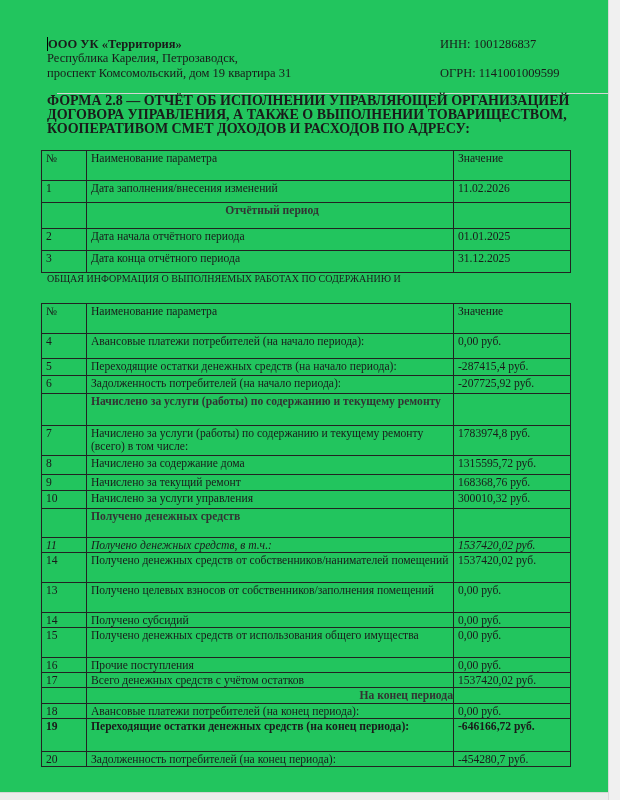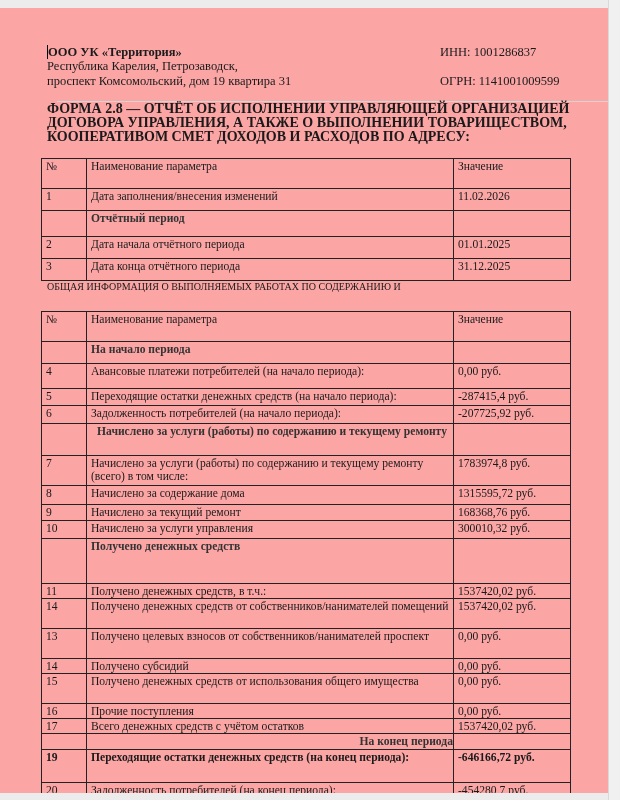--- a/index.html
+++ b/index.html
@@ -4,23 +4,22 @@
 <style>
   html, body { margin: 0; padding: 0; }
   body {
     width: 620px; height: 800px; position: relative; overflow: hidden;
     background: #ececec;
     font-family: "Liberation Serif", "DejaVu Serif", serif;
     color: #1a1a1a;
   }
   .page {
     position: absolute; left: 0; top: 0; width: 608px; height: 792px;
-    background: #fca5a5;
+    background: #22c55e;
     border-bottom: 1px solid #d6d6d6;
-    margin-top: 8px;
   }
   .scroll-track {
     position: absolute; left: 608px; top: 0; width: 12px; height: 800px;
     background: #f0f0f0; border-left: 1px solid #d9d9d9;
   }
   .bottom-gap {
     position: absolute; left: 0; top: 793px; width: 608px; height: 7px; background: #ececec;
   }
   .hdr { position: absolute; font-size: 12.5px; line-height: 15px; white-space: nowrap; }
   .hdr.bold { font-weight: bold; }
@@ -76,21 +75,21 @@
         <tr style="height: 30px;">
           <td class="c1">№</td>
           <td class="c2">Наименование параметра</td>
           <td class="c3">Значение</td>
         </tr>
         <tr style="height: 22px;">
           <td class="c1">1</td>
           <td class="c2">Дата заполнения/внесения изменений</td>
           <td class="c3">11.02.2026</td>
         </tr>
-        <tr style="height: 26px;">
+        <tr style="height: 26px; text-align: center;">
           <td class="c1"></td>
           <td class="c2 bold">Отчётный период</td>
           <td class="c3"></td>
         </tr>
         <tr style="height: 22px;">
           <td class="c1">2</td>
           <td class="c2">Дата начала отчётного периода</td>
           <td class="c3">01.01.2025</td>
         </tr>
         <tr style="height: 22px;">
@@ -105,41 +104,36 @@
     <div>ОБЩАЯ ИНФОРМАЦИЯ О ВЫПОЛНЯЕМЫХ РАБОТАХ ПО СОДЕРЖАНИЮ И</div>
   </div>
 
   <table id="t2">
     <tbody id="t2body">
         <tr style="height: 30px;">
           <td class="c1">№</td>
           <td class="c2">Наименование параметра</td>
           <td class="c3">Значение</td>
         </tr>
-        <tr style="height: 22px;">
-          <td class="c1"></td>
-          <td class="c2 bold">На начало периода</td>
-          <td class="c3"></td>
-        </tr>
         <tr style="height: 25px;">
           <td class="c1">4</td>
           <td class="c2">Авансовые платежи потребителей (на начало периода):</td>
           <td class="c3">0,00 руб.</td>
         </tr>
         <tr style="height: 17px;">
           <td class="c1">5</td>
           <td class="c2">Переходящие остатки денежных средств (на начало периода):</td>
           <td class="c3">-287415,4 руб.</td>
         </tr>
         <tr style="height: 18px;">
           <td class="c1">6</td>
           <td class="c2">Задолженность потребителей (на начало периода):</td>
           <td class="c3">-207725,92 руб.</td>
         </tr>
-        <tr style="height: 32px; text-align: center;">
+        <tr style="height: 32px;">
           <td class="c1"></td>
           <td class="c2 bold">Начислено за услуги (работы) по содержанию и текущему ремонту</td>
           <td class="c3"></td>
         </tr>
         <tr style="height: 30px;">
           <td class="c1">7</td>
           <td class="c2">Начислено за услуги (работы) по содержанию и текущему ремонту (всего) в том числе:</td>
           <td class="c3">1783974,8 руб.</td>
         </tr>
         <tr style="height: 19px;">
@@ -150,38 +144,38 @@
         <tr style="height: 16px;">
           <td class="c1">9</td>
           <td class="c2">Начислено за текущий ремонт</td>
           <td class="c3">168368,76 руб.</td>
         </tr>
         <tr style="height: 18px;">
           <td class="c1">10</td>
           <td class="c2">Начислено за услуги управления</td>
           <td class="c3">300010,32 руб.</td>
         </tr>
-        <tr style="height: 45px;">
+        <tr style="height: 29px;">
           <td class="c1"></td>
           <td class="c2 bold">Получено денежных средств</td>
           <td class="c3"></td>
         </tr>
-        <tr style="height: 15px;">
+        <tr style="height: 15px; font-style: italic;">
           <td class="c1">11</td>
           <td class="c2">Получено денежных средств, в т.ч.:</td>
           <td class="c3">1537420,02 руб.</td>
         </tr>
         <tr style="height: 30px;">
           <td class="c1">14</td>
           <td class="c2">Получено денежных средств от собственников/нанимателей помещений</td>
           <td class="c3">1537420,02 руб.</td>
         </tr>
         <tr style="height: 30px;">
           <td class="c1">13</td>
-          <td class="c2">Получено целевых взносов от собственников/нанимателей проспект</td>
+          <td class="c2">Получено целевых взносов от собственников/заполнения помещений</td>
           <td class="c3">0,00 руб.</td>
         </tr>
         <tr style="height: 15px;">
           <td class="c1">14</td>
           <td class="c2">Получено субсидий</td>
           <td class="c3">0,00 руб.</td>
         </tr>
         <tr style="height: 30px;">
           <td class="c1">15</td>
           <td class="c2">Получено денежных средств от использования общего имущества</td>
@@ -194,20 +188,25 @@
         </tr>
         <tr style="height: 14px;">
           <td class="c1">17</td>
           <td class="c2">Всего денежных средств с учётом остатков</td>
           <td class="c3">1537420,02 руб.</td>
         </tr>
         <tr style="height: 16px; text-align: right;">
           <td class="c1"></td>
           <td class="c2 bold">На конец периода</td>
           <td class="c3"></td>
+        </tr>
+        <tr style="height: 15px;">
+          <td class="c1">18</td>
+          <td class="c2">Авансовые платежи потребителей  (на конец периода):</td>
+          <td class="c3">0,00 руб.</td>
         </tr>
         <tr style="height: 33px; font-weight: bold;">
           <td class="c1">19</td>
           <td class="c2">Переходящие остатки денежных средств  (на конец периода):</td>
           <td class="c3">-646166,72 руб.</td>
         </tr>
         <tr style="height: 14px;">
           <td class="c1">20</td>
           <td class="c2">Задолженность потребителей (на конец периода):</td>
           <td class="c3">-454280,7 руб.</td>

